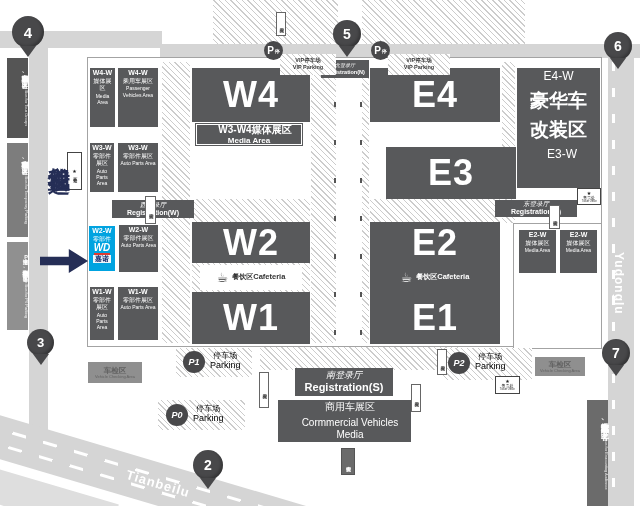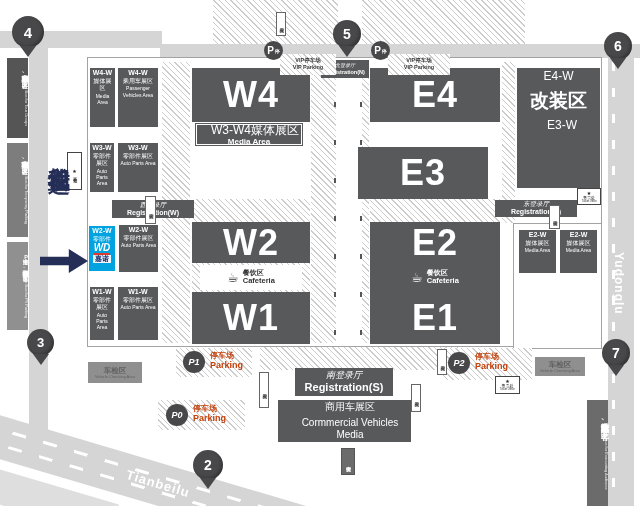--- a/index.html
+++ b/index.html
@@ -6,38 +6,38 @@
   .stage{position:relative;width:640px;height:506px;overflow:hidden;background:#fff;
          font-family:"Liberation Sans","DejaVu Sans",sans-serif;}
   .abs{position:absolute;}
   .road{position:absolute;background:#d5d5d5;}
   .hatch{position:absolute;background:repeating-linear-gradient(45deg,#ffffff 0 3px,#cccccc 3px 4px);}
   .venue{position:absolute;border:1px solid #a3a3a3;background:#fff;}
   .hall{position:absolute;background:#58595b;color:#fff;display:flex;align-items:center;justify-content:center;
         font-weight:bold;font-size:36px;letter-spacing:1px;}
   .banner{position:absolute;background:#58595b;color:#fff;border:1px solid #fff;box-shadow:0 0 0 1px #58595b;
           display:flex;flex-direction:column;align-items:center;justify-content:center;line-height:1.2;}
-  .banner .zh{font-size:12px;font-weight:normal;padding-left:12px;}
+  .banner .zh{font-size:10px;font-weight:bold;padding-left:12px;}
   .banner .en{font-size:8px;font-weight:bold;}
   .sbox{position:absolute;background:#58595b;color:#fff;display:flex;flex-direction:column;align-items:center;
         text-align:center;line-height:1.25;padding:1px;box-sizing:border-box;}
   .sbox .code{font-size:7px;font-weight:bold;}
   .sbox .zh{font-size:6px;}
   .sbox .en{font-size:5px;}
   .regband{position:absolute;background:#58595b;color:#fff;display:flex;flex-direction:column;align-items:center;
            justify-content:center;text-align:center;line-height:1.25;}
   .regband .zh{font-size:6.5px;font-style:italic;}
   .regband .en{font-size:7px;font-weight:bold;}
   .pin{position:absolute;background:#48484a;border-radius:50%;color:#fff;display:flex;align-items:center;
        justify-content:center;font-weight:bold;box-shadow:inset -2px -2px 3px rgba(0,0,0,.25);}
   .pin::after{content:"";position:absolute;left:50%;bottom:-9px;transform:translateX(-50%);
        border:8px solid transparent;border-top:11px solid #48484a;border-bottom:0;}
   .pcircle{position:absolute;background:#48484a;border-radius:50%;color:#fff;display:flex;align-items:center;
        justify-content:center;font-weight:bold;font-style:italic;}
-  .plabel{position:absolute;color:#c2410c;font-weight:bold;line-height:1.15;}
+  .plabel{position:absolute;color:#000000;font-weight:normal;line-height:1.15;text-align:center;}
   .plabel .zh{font-size:8px;}
   .plabel .en{font-size:9px;}
   .viptxt{position:absolute;color:#3c3c3c;font-weight:bold;text-align:center;line-height:1.2;font-size:5.5px;}
   .vbar{position:absolute;display:flex;justify-content:center;align-items:flex-start;color:#fff;
         writing-mode:vertical-rl;}
   .vbar .zh{writing-mode:vertical-rl;text-orientation:upright;font-size:6.5px;line-height:1.05;font-weight:bold;}
   .vbar .en{writing-mode:vertical-rl;text-orientation:mixed;font-size:4px;line-height:1;opacity:.85;}
   .vsign{position:absolute;background:#fff;border:1px solid #666;color:#444;display:flex;align-items:center;
          justify-content:center;writing-mode:vertical-rl;text-orientation:upright;font-size:4.5px;line-height:1;}
   .vsign-dark{position:absolute;background:#6b6b6b;border:1px solid #555;color:#fff;display:flex;align-items:center;
@@ -46,21 +46,21 @@
           align-items:center;justify-content:center;line-height:1;}
   .ticket .star{font-size:5px;}
   .ticket .zh{font-size:4px;}
   .ticket .en{font-size:3px;transform:scale(.9);}
   .vcheck{position:absolute;background:#8f8f8f;color:#626262;display:flex;flex-direction:column;align-items:center;
           justify-content:center;text-align:center;line-height:1.2;}
   .vcheck .zh{font-size:7.5px;font-weight:bold;}
   .vcheck .en{font-size:4px;}
   .caf{position:absolute;display:flex;align-items:center;justify-content:center;gap:4px;}
   .caf .cup{font-size:13px;line-height:1;}
-  .caf .txt{display:flex;flex-direction:column;line-height:1.15;font-weight:bold;}
+  .caf .txt{display:flex;flex-direction:row;line-height:1.15;font-weight:bold;}
   .caf .zh{font-size:7px;}
   .caf .en{font-size:7.5px;}
   .dashes-v{position:absolute;width:2px;background:repeating-linear-gradient(180deg,#555 0 5px,transparent 5px 38px);}
   .lane-v{position:absolute;width:2.5px;background:repeating-linear-gradient(180deg,#fff 0 9px,transparent 9px 26px);}
   .lane-h{position:absolute;height:3px;background:repeating-linear-gradient(90deg,#fff 0 14px,transparent 14px 32px);}
 </style>
 </head>
 <body>
 
 <div class="stage">
@@ -91,21 +91,21 @@
   <div class="hatch" style="left:502px;top:62px;width:13px;height:161px;"></div>
   <div class="hatch" style="left:192px;top:199px;width:118px;height:23px;"></div>
   <div class="hatch" style="left:370px;top:199px;width:130px;height:23px;"></div>
   <div class="dashes-v" style="left:334px;top:64px;height:279px;"></div>
   <div class="dashes-v" style="left:360px;top:64px;height:279px;"></div>
 
   <div class="hall" style="left:192px;top:68px;width:118px;height:54px;">W4</div>
   <div class="hall" style="left:192px;top:222px;width:118px;height:41px;">W2</div>
   <div class="hall" style="left:192px;top:292px;width:118px;height:52px;">W1</div>
   <div class="hall" style="left:370px;top:68px;width:130px;height:54px;">E4</div>
-  <div class="hall" style="left:358px;top:147px;width:130px;height:52px;text-align:right;">E3</div>
+  <div class="hall" style="left:386px;top:147px;width:130px;height:52px;text-align:right;">E3</div>
   <div class="hall" style="left:370px;top:222px;width:130px;height:41px;">E2</div>
   <div class="hall" style="left:370px;top:292px;width:130px;height:52px;">E1</div>
 
   <div class="banner" style="left:196px;top:124px;width:104px;height:19px;">
     <span class="zh">W3-W4媒体展区</span>
     <span class="en">Media Area</span>
   </div>
 
   <div class="hatch" style="left:192px;top:263px;width:118px;height:29px;"></div>
   <div class="caf" style="left:200px;top:265px;width:102px;height:25px;background:#fff;color:#333;">
@@ -135,20 +135,21 @@
     <span class="zh">东登录厅</span>
     <span class="en">Registration(E)</span>
   </div>
   <div class="regband" style="left:295px;top:368px;width:98px;height:28px;">
     <span class="zh" style="font-size:9px;">南登录厅</span>
     <span class="en" style="font-size:11px;">Registration(S)</span>
   </div>
 
   <div class="sbox" style="left:517px;top:68px;width:83px;height:120px;gap:5px;">
     <span style="font-size:12px;">E4-W</span>
+    <span style="font-size:19px;font-weight:bold;">豪华车</span>
     <span style="font-size:19px;font-weight:bold;">改装区</span>
     <span style="font-size:12px;padding-left:7px;">E3-W</span>
   </div>
 
   <div class="venue" style="left:513px;top:223px;width:87px;height:124px;"></div>
   <div class="sbox" style="left:519px;top:230px;width:37px;height:43px;">
     <span class="code">E2-W</span>
     <span class="zh">媒体展区</span>
     <span class="en">Media Area</span>
   </div>

